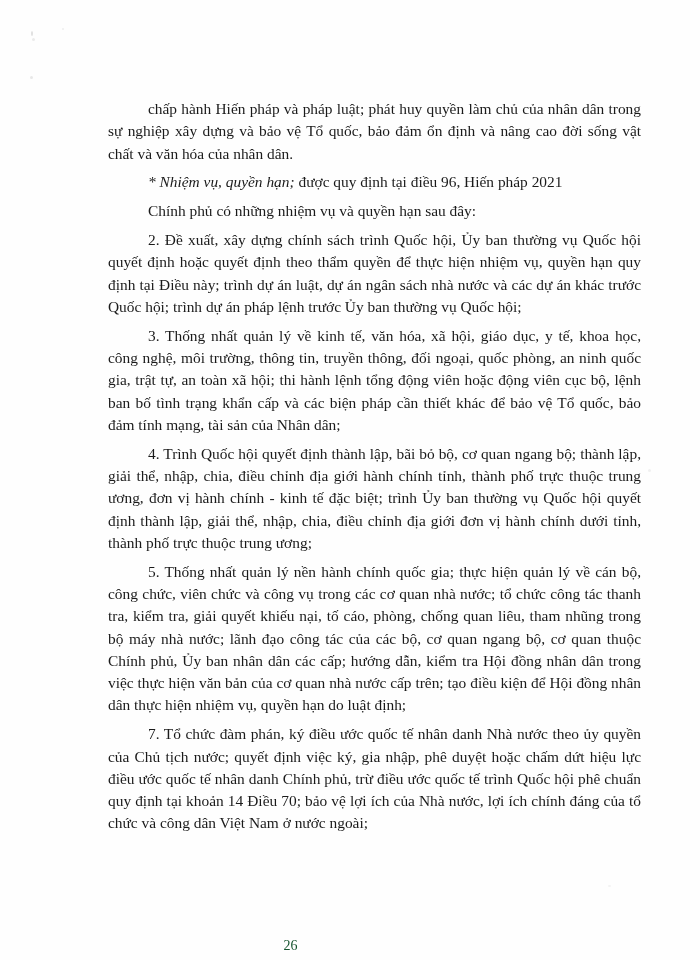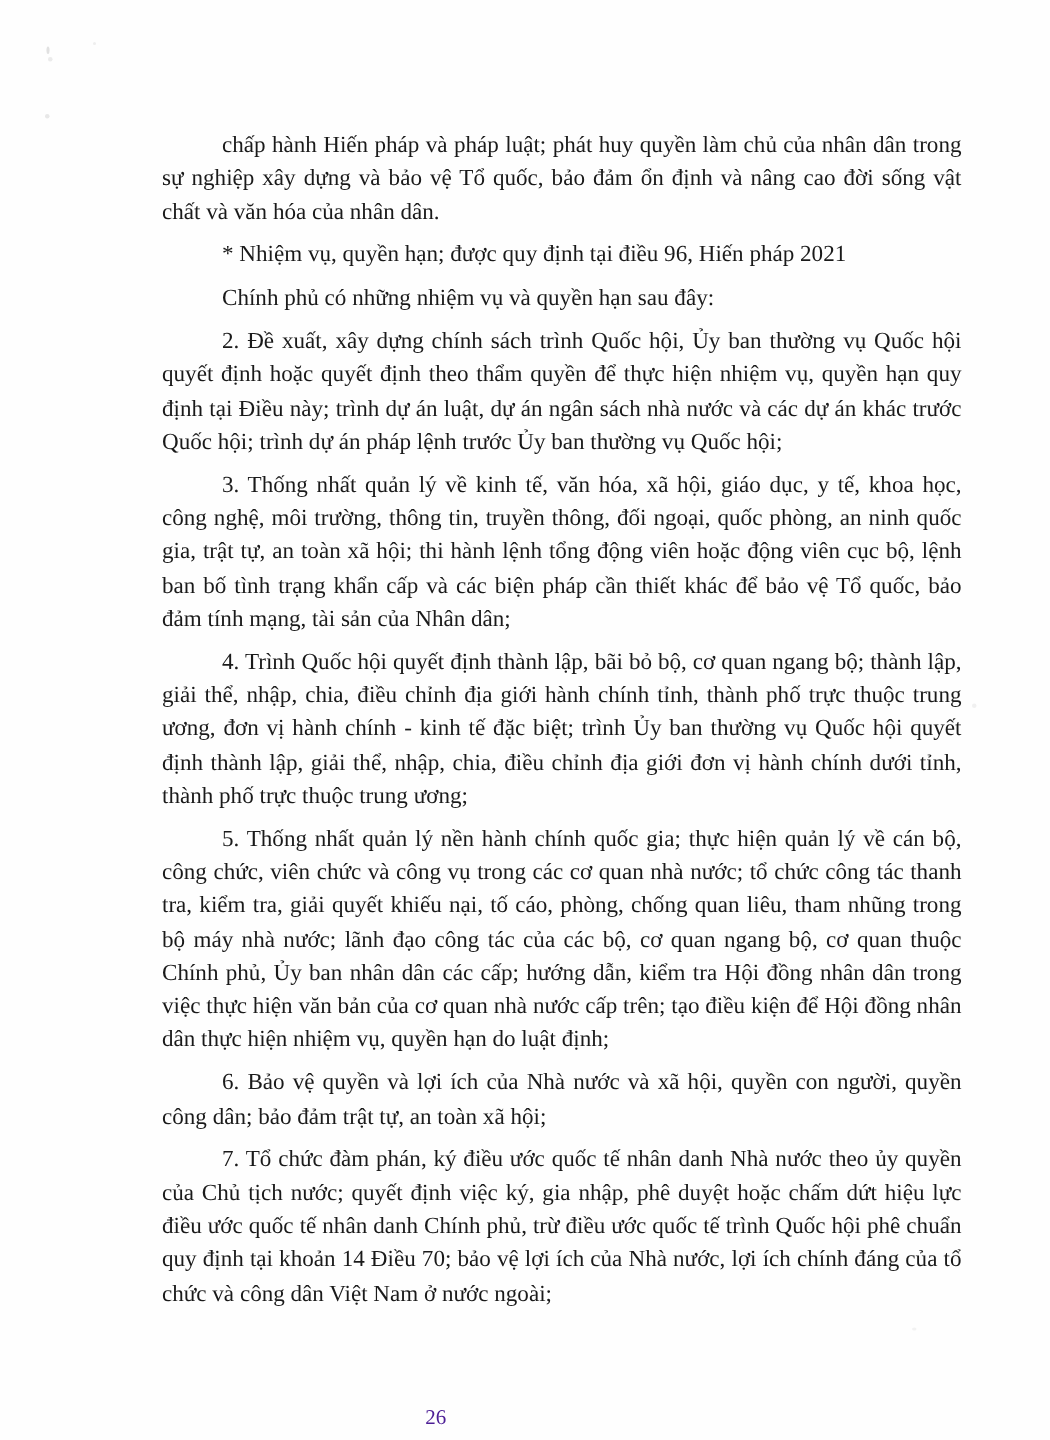--- a/index.html
+++ b/index.html
@@ -39,31 +39,32 @@
   .para {
     margin: 0 0 0 0;
     text-align: justify;
     text-justify: inter-word;
     font-size: 15.4px;
     line-height: 22.3px;
     text-indent: 40px;
     hyphens: none;
   }
   .para + .para { margin-top: 6.5px; }
-  .para.nogap { margin-top: 0; }
+  .para.nogap { margin-top: 12px; }
   .italic-run {
+    font-style: italic;
   }
   .page-number {
     position: absolute;
     left: 0;
     top: 938px;
     width: 581px;
     text-align: center;
     font-size: 14px;
-    color: #4c1d95;
+    color: #14532d;
     font-family: "Liberation Serif", "DejaVu Serif", serif;
   }
 </style>
 </head>
 <body>
 
 <div class="page">
 
   <span class="speckle s1"></span>
   <span class="speckle s2"></span>
@@ -82,21 +83,20 @@
 
 
     <p class="para">2. Đề xuất, xây dựng chính sách trình Quốc hội, Ủy ban thường vụ Quốc hội quyết định hoặc quyết định theo thẩm quyền để thực hiện nhiệm vụ, quyền hạn quy định tại Điều này; trình dự án luật, dự án ngân sách nhà nước và các dự án khác trước Quốc hội; trình dự án pháp lệnh trước Ủy ban thường vụ Quốc hội;</p>
 
     <p class="para">3. Thống nhất quản lý về kinh tế, văn hóa, xã hội, giáo dục, y tế, khoa học, công nghệ, môi trường, thông tin, truyền thông, đối ngoại, quốc phòng, an ninh quốc gia, trật tự, an toàn xã hội; thi hành lệnh tổng động viên hoặc động viên cục bộ, lệnh ban bố tình trạng khẩn cấp và các biện pháp cần thiết khác để bảo vệ Tổ quốc, bảo đảm tính mạng, tài sản của Nhân dân;</p>
 
     <p class="para">4. Trình Quốc hội quyết định thành lập, bãi bỏ bộ, cơ quan ngang bộ; thành lập, giải thể, nhập, chia, điều chỉnh địa giới hành chính tỉnh, thành phố trực thuộc trung ương, đơn vị hành chính - kinh tế đặc biệt; trình Ủy ban thường vụ Quốc hội quyết định thành lập, giải thể, nhập, chia, điều chỉnh địa giới đơn vị hành chính dưới tỉnh, thành phố trực thuộc trung ương;</p>
 
     <p class="para">5. Thống nhất quản lý nền hành chính quốc gia; thực hiện quản lý về cán bộ, công chức, viên chức và công vụ trong các cơ quan nhà nước; tổ chức công tác thanh tra, kiểm tra, giải quyết khiếu nại, tố cáo, phòng, chống quan liêu, tham nhũng trong bộ máy nhà nước; lãnh đạo công tác của các bộ, cơ quan ngang bộ, cơ quan thuộc Chính phủ, Ủy ban nhân dân các cấp; hướng dẫn, kiểm tra Hội đồng nhân dân trong việc thực hiện văn bản của cơ quan nhà nước cấp trên; tạo điều kiện để Hội đồng nhân dân thực hiện nhiệm vụ, quyền hạn do luật định;</p>
 
-    <p class="para">6. Bảo vệ quyền và lợi ích của Nhà nước và xã hội, quyền con người, quyền công dân; bảo đảm trật tự, an toàn xã hội;</p>
 
     <p class="para">7. Tổ chức đàm phán, ký điều ước quốc tế nhân danh Nhà nước theo ủy quyền của Chủ tịch nước; quyết định việc ký, gia nhập, phê duyệt hoặc chấm dứt hiệu lực điều ước quốc tế nhân danh Chính phủ, trừ điều ước quốc tế trình Quốc hội phê chuẩn quy định tại khoản 14 Điều 70; bảo vệ lợi ích của Nhà nước, lợi ích chính đáng của tổ chức và công dân Việt Nam ở nước ngoài;</p>
 
   </div>
 
   <div class="page-number">26</div>
 
 </div>
 
 </body></html>

